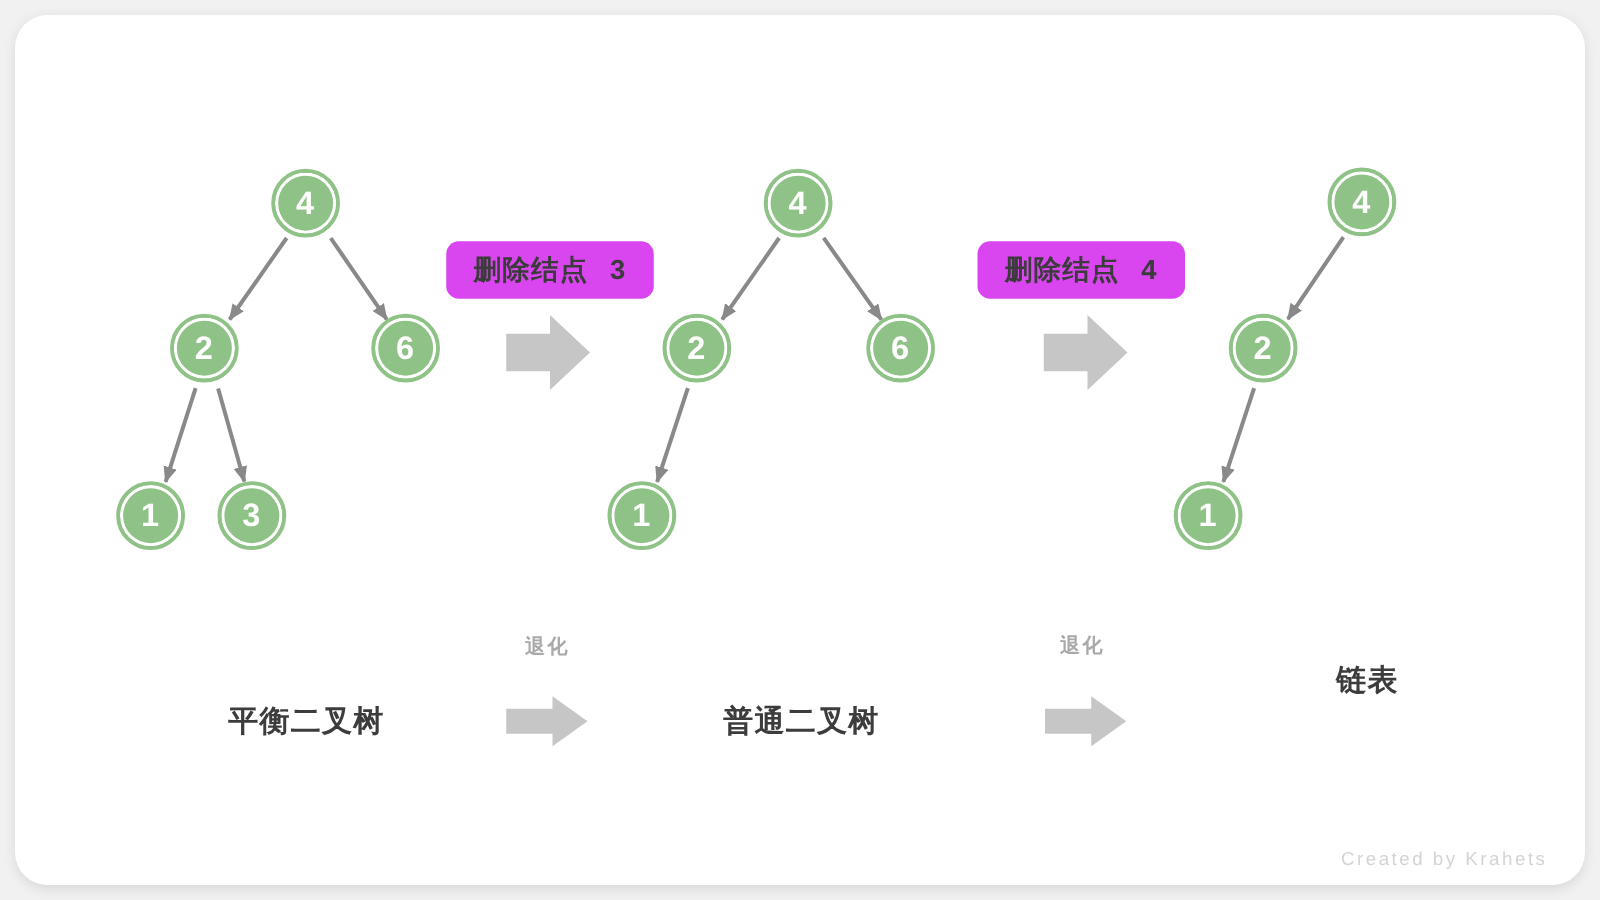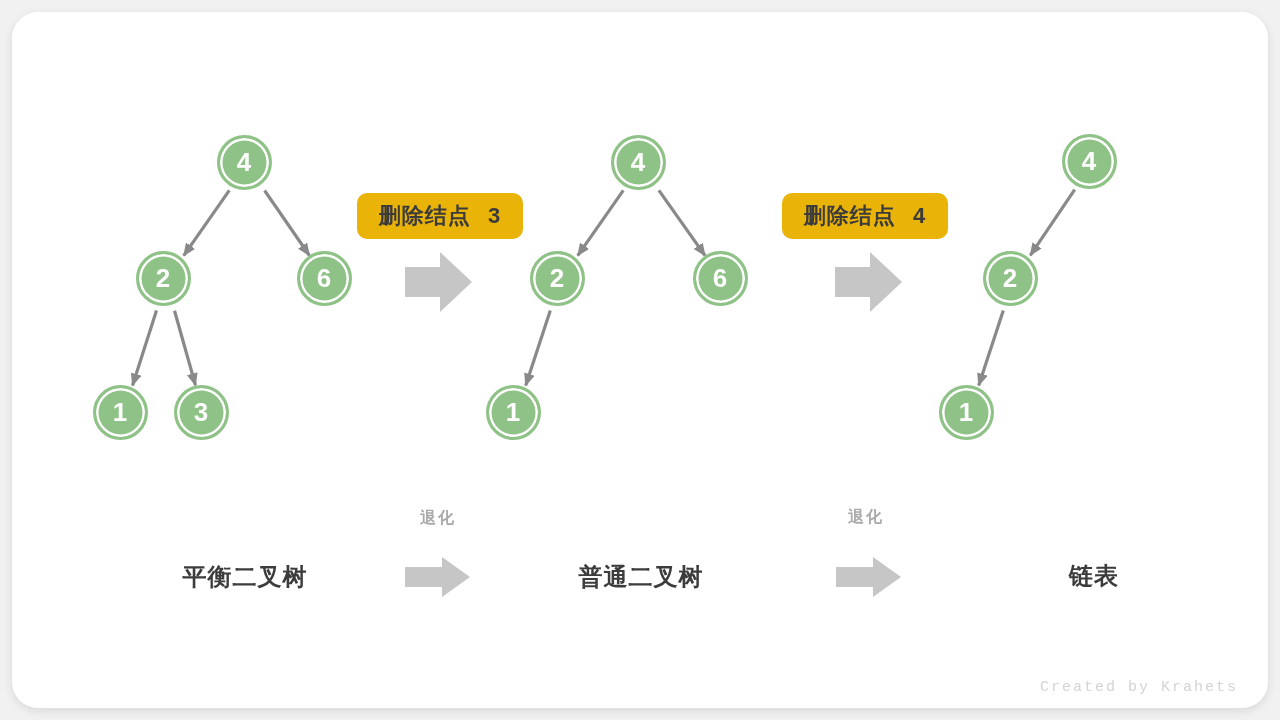--- a/index.html
+++ b/index.html
@@ -19,42 +19,42 @@
     position: absolute; width: 55px; height: 55px; box-sizing: border-box;
     border: 3px solid #8fc286; border-radius: 50%;
     background: #8fc286;
     box-shadow: inset 0 0 0 2.5px #ffffff;
     display: flex; align-items: center; justify-content: center;
     color: #ffffff; font-size: 26px; font-weight: bold;
   }
 
   .badge {
     position: absolute; width: 166px; height: 46px;
-    background: #eab308; border-radius: 10px;
+    background: #d946ef; border-radius: 10px;
     display: flex; align-items: center; justify-content: center;
     color: #3b3b3b; font-size: 22px; font-weight: bold;
     word-spacing: 10px; letter-spacing: 1px;
   }
 
   .tree-label {
     position: absolute; transform: translate(-50%, -50%);
     color: #3c3c3c; font-size: 24px; font-weight: bold;
     letter-spacing: 1px; white-space: nowrap;
   }
 
   .degrade-label {
     position: absolute; transform: translate(-50%, -50%);
     color: #a9a9a9; font-size: 16px; font-weight: bold;
     letter-spacing: 2px; white-space: nowrap;
   }
 
   .watermark {
     position: absolute; right: 42px; bottom: 24px;
     color: #d4d4d4; font-size: 15px;
-    font-family: Liberation Mono, monospace;
+    font-family: Liberation Sans, sans-serif;
     letter-spacing: 2px;
   }
 </style>
 </head>
 <body>
 
 <div class="card"></div>
 
 <div class="stage">
 
@@ -103,20 +103,20 @@
 
   <div class="node" style="left:1061.5px; top:133.5px">4</div>
   <div class="node" style="left:982.5px;  top:250.5px">2</div>
   <div class="node" style="left:938.5px;  top:384.5px">1</div>
 
   <div class="badge" style="left:357px; top:193px">删除结点 3</div>
   <div class="badge" style="left:782px; top:193px">删除结点 4</div>
 
   <div class="tree-label" style="left:245px;  top:577px">平衡二叉树</div>
   <div class="tree-label" style="left:641px;  top:577px">普通二叉树</div>
-  <div class="tree-label" style="left:1094px; top:576px">链表</div>
+  <div class="tree-label" style="left:1094px; top:544px">链表</div>
 
   <div class="degrade-label" style="left:438px; top:518px">退化</div>
   <div class="degrade-label" style="left:866px; top:517px">退化</div>
 
   <div class="watermark">Created by Krahets</div>
 
 </div>
 
 </body></html>

